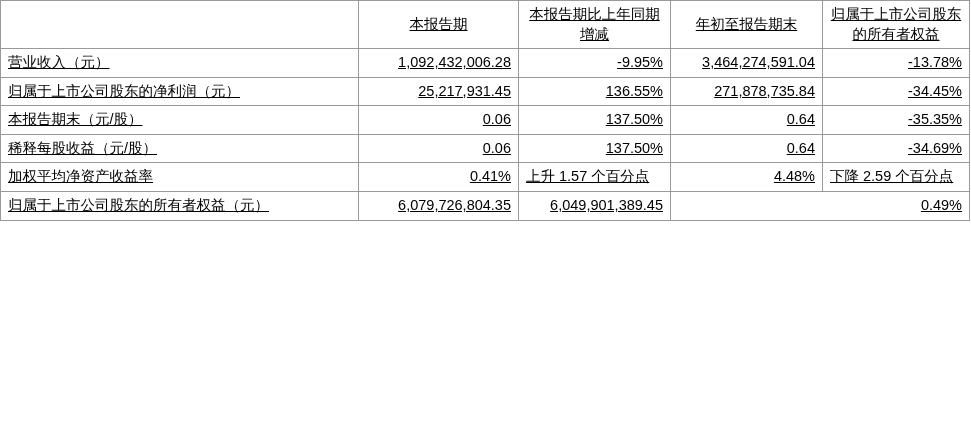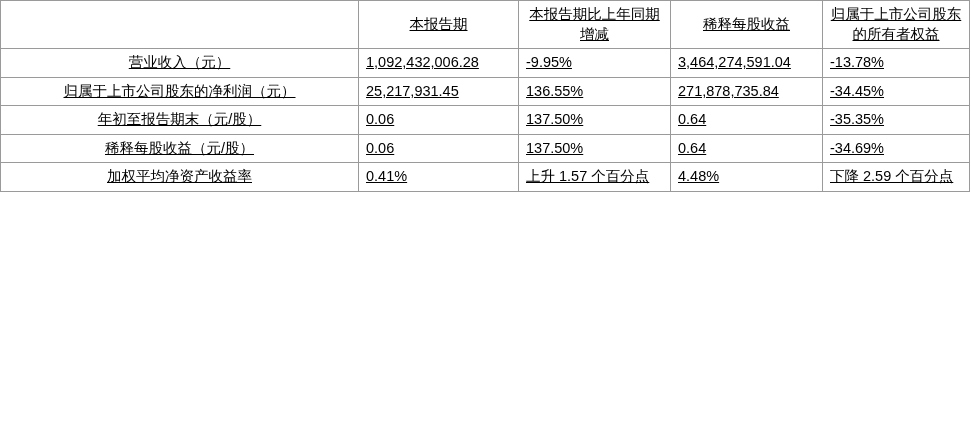--- a/index.html
+++ b/index.html
@@ -31,24 +31,24 @@
     box-sizing: border-box;
   }
   
   td.hdr {
     background: #e6e6e6;
     text-align: center;
     font-weight: normal;
   }
   td.rowlabel {
     background: #e6e6e6;
-    text-align: center;
+    text-align: left;
   }
   td.num {
-    text-align: left;
+    text-align: right;
   }
   td.txt-right {
     text-align: left;
   }
   td.empty {
     background: #e6e6e6;
   }
   td.emptywhite {
     background: #ffffff;
   }
@@ -68,21 +68,21 @@
     <col class="col-b">
     <col class="col-c">
     <col class="col-d">
     <col class="col-e">
   </colgroup>
   <tbody>
     <tr>
       <td class="empty"></td>
       <td class="hdr">本报告期</td>
       <td class="hdr two-line">本报告期比上年同期增减</td>
-      <td class="hdr">稀释每股收益</td>
+      <td class="hdr">年初至报告期末</td>
       <td class="hdr two-line">归属于上市公司股东的所有者权益</td>
     </tr>
 
     <tr>
       <td class="rowlabel">营业收入（元）</td>
       <td class="num">1,092,432,006.28</td>
       <td class="num">-9.95%</td>
       <td class="num">3,464,274,591.04</td>
       <td class="num">-13.78%</td>
     </tr>
@@ -91,21 +91,21 @@
       <td class="rowlabel">归属于上市公司股东的净利润（元）</td>
       <td class="num">25,217,931.45</td>
       <td class="num">136.55%</td>
       <td class="num">271,878,735.84</td>
       <td class="num">-34.45%</td>
     </tr>
 
 
 
     <tr>
-      <td class="rowlabel">年初至报告期末（元/股）</td>
+      <td class="rowlabel">本报告期末（元/股）</td>
       <td class="num">0.06</td>
       <td class="num">137.50%</td>
       <td class="num">0.64</td>
       <td class="num">-35.35%</td>
     </tr>
 
     <tr>
       <td class="rowlabel">稀释每股收益（元/股）</td>
       <td class="num">0.06</td>
       <td class="num">137.50%</td>
@@ -116,14 +116,20 @@
     <tr>
       <td class="rowlabel">加权平均净资产收益率</td>
       <td class="num">0.41%</td>
       <td class="txt-right">上升 1.57 个百分点</td>
       <td class="num">4.48%</td>
       <td class="txt-right">下降 2.59 个百分点</td>
     </tr>
 
 
 
+    <tr>
+      <td class="rowlabel">归属于上市公司股东的所有者权益（元）</td>
+      <td class="num">6,079,726,804.35</td>
+      <td class="num">6,049,901,389.45</td>
+      <td class="num" colspan="2">0.49%</td>
+    </tr>
   </tbody>
 </table>
 
 </body></html>

